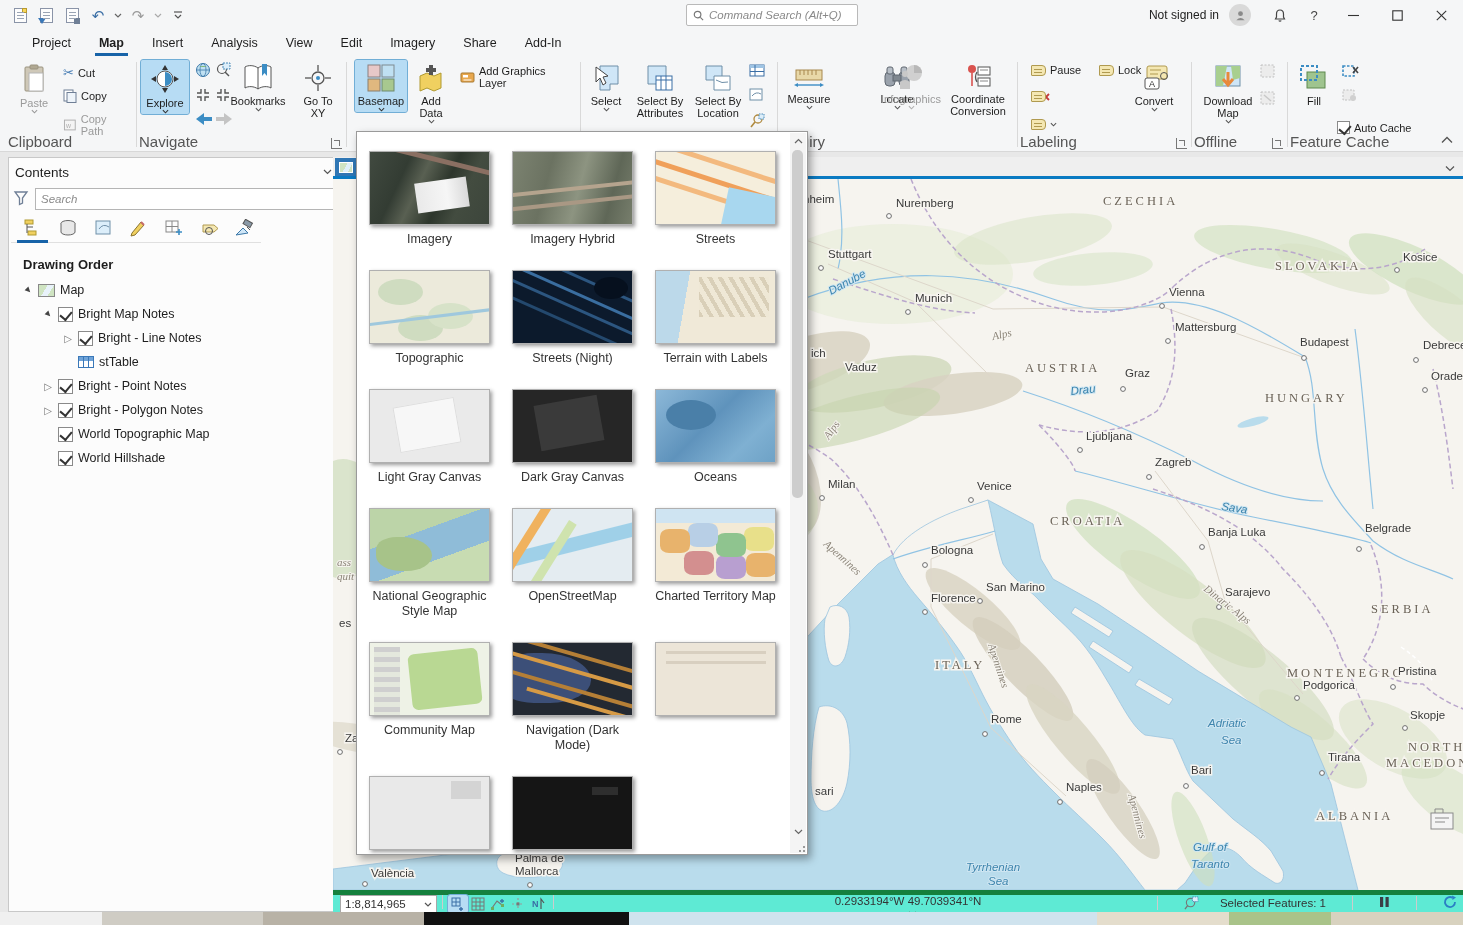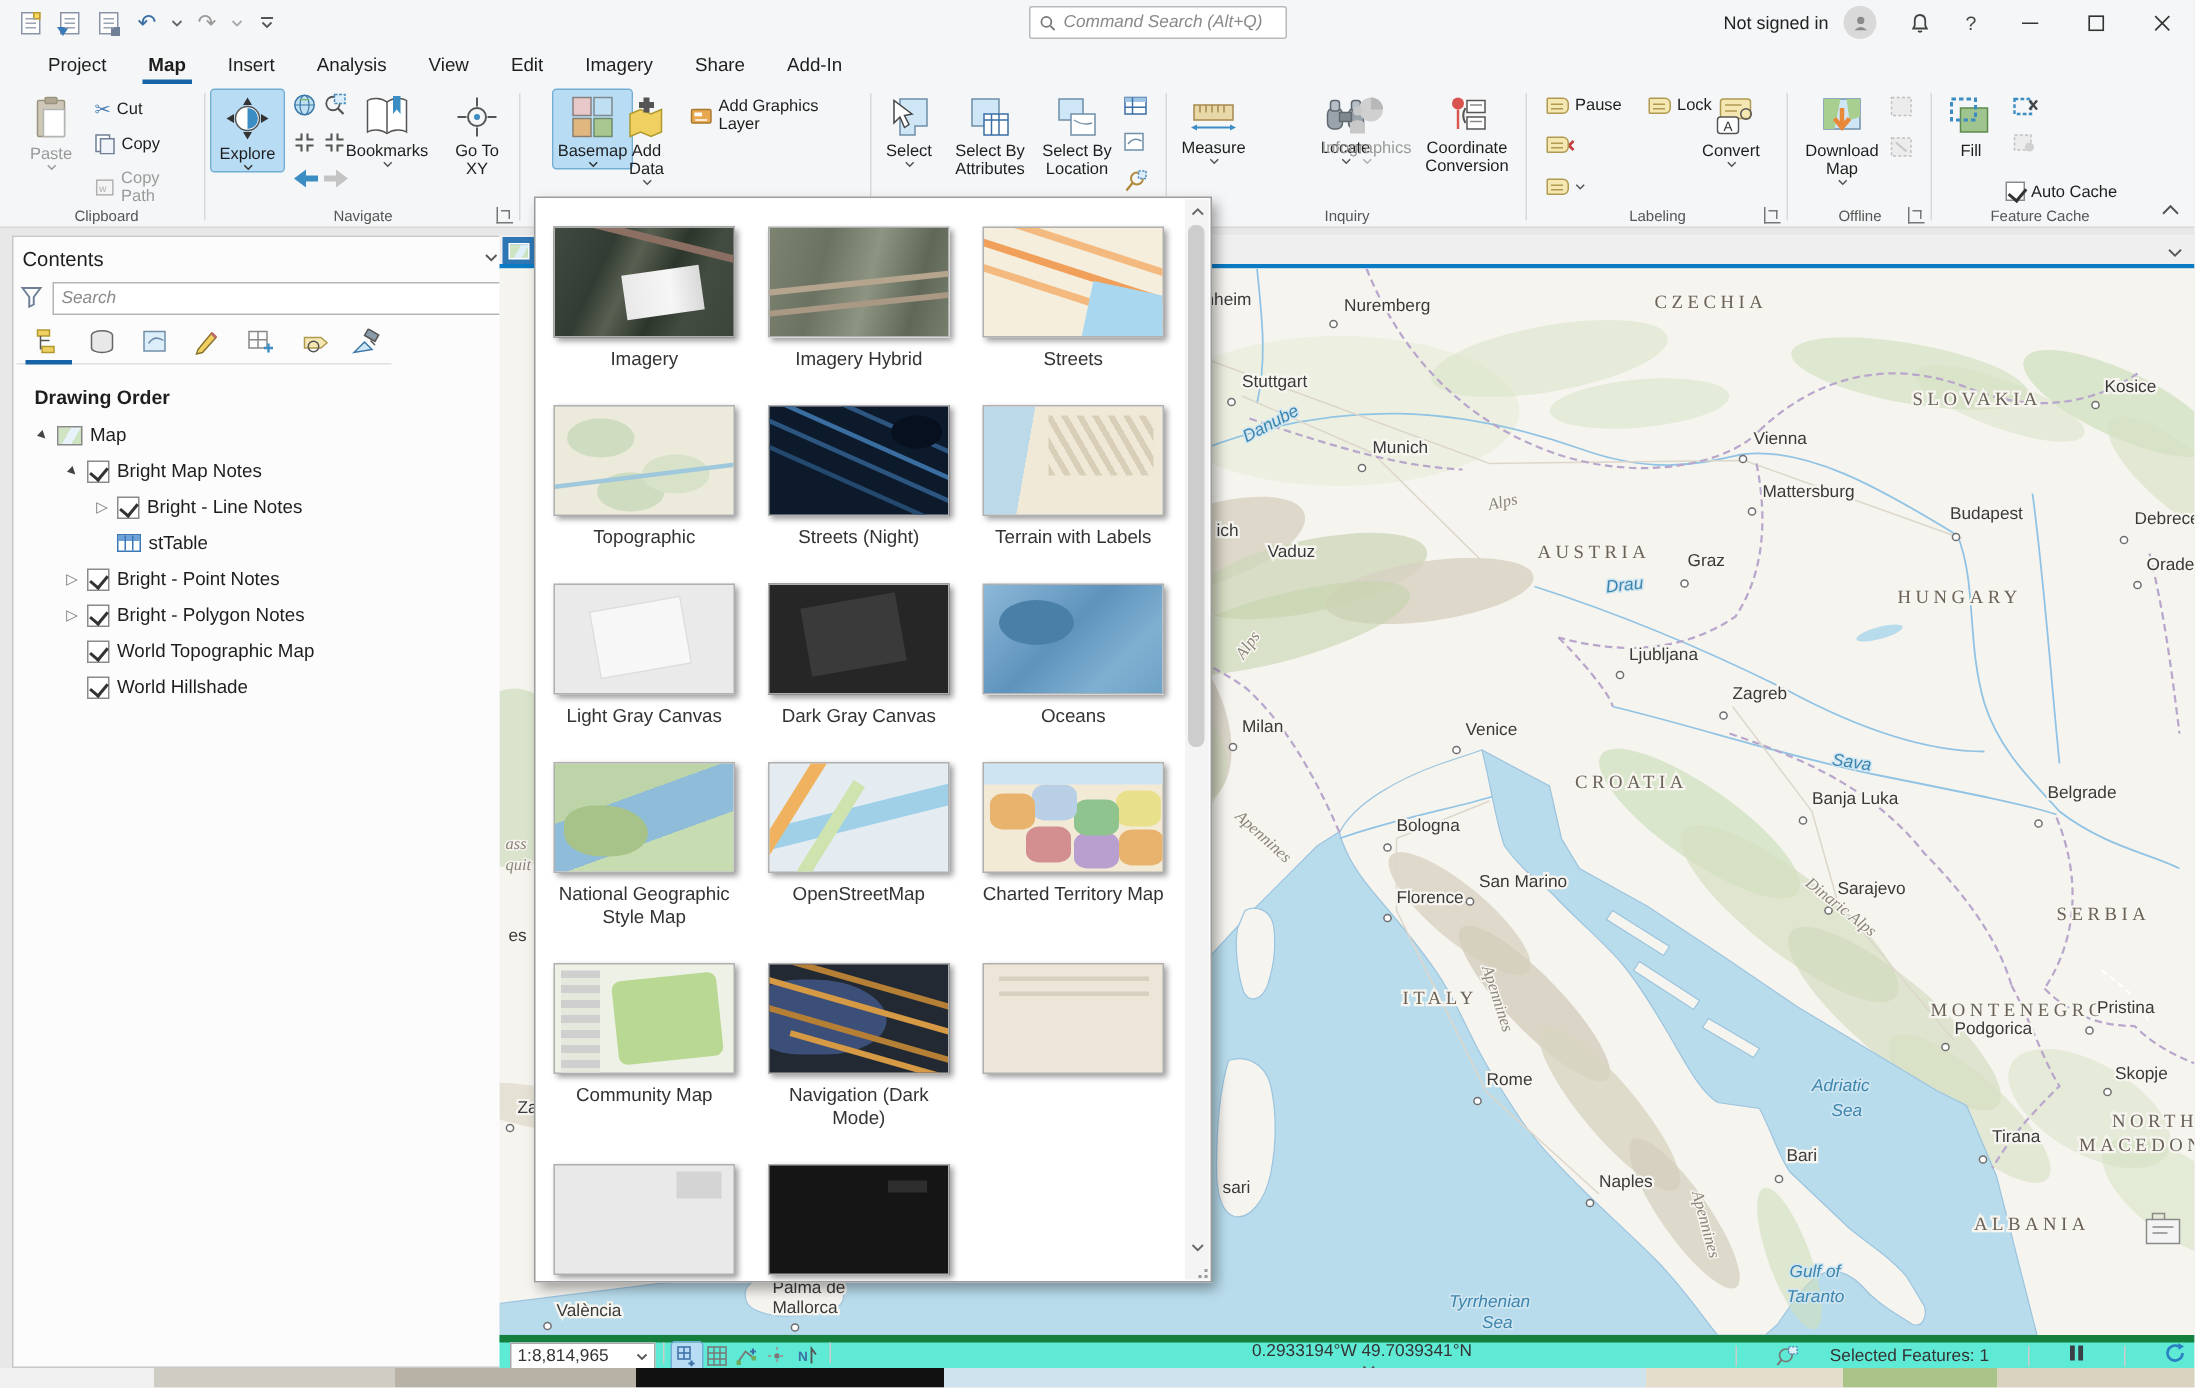--- a/index.html
+++ b/index.html
@@ -31,21 +31,21 @@
 
   
   .tabrow{position:absolute;left:0;top:30px;width:100%;height:26px;background:#f5f6f7;display:flex;align-items:flex-end;padding-left:18px;gap:0;}
   .rtab{padding:4px 14px 6px;font-size:12.5px;color:#1e1e1e;position:relative;cursor:default;}
   .rtab.active{font-weight:bold;}
   .rtab.active:after{content:"";position:absolute;left:10px;right:10px;bottom:0;height:3px;background:#1763a8;}
 
   
   .ribbon{position:absolute;left:0;top:56px;width:100%;height:96px;background:#f5f6f7;border-bottom:1px solid #d8d8d8;}
   .rgroup{position:absolute;top:0;height:96px;}
-  .glabel{position:absolute;bottom:2px;left:0;right:0;text-align:center;font-size:10px;color:#555;}
+  .glabel{position:absolute;bottom:2px;left:0;right:0;text-align:left;font-size:15px;color:#555;}
   .gdiv{position:absolute;top:6px;bottom:4px;width:1px;background:#d9d9d9;}
   .launcher{position:absolute;bottom:3px;right:3px;width:11px;height:11px;border-left:1px solid #777;border-bottom:1px solid #777;}
   .launcher:after{content:"";position:absolute;right:2px;top:2px;width:5px;height:5px;border-right:1px solid #777;border-top:1px solid #777;}
   .bb{position:absolute;width:48px;display:flex;flex-direction:column;align-items:center;padding-top:4px;border-radius:2px;}
   .bb .cap{font-size:11px;line-height:12px;text-align:center;color:#1e1e1e;margin-top:3px;white-space:pre-line;}
   .bb.hl{background:#b7dcf4;outline:1px solid #71aed6;}
   .bb.dis .cap{color:#9a9a9a;}
   .sb{display:flex;align-items:center;gap:4px;font-size:11px;color:#1e1e1e;padding:1px 3px;border-radius:2px;}
   .sb.dis{color:#9a9a9a;}
   .ic{display:block;}
@@ -361,21 +361,21 @@
             <line x1="21" y1="14" x2="27" y2="14" stroke="#555" stroke-width="1.3"></line>
           </svg>
         <span class="cap" style="width:40px;">Go To XY</span>
       </div>
       <div class="glabel">Navigate</div>
       <span class="launcher"></span>
     </div>
     <div class="gdiv" style="left:346px;"></div>
 
     <div class="rgroup" style="left:349px;width:230px;">
-      <div class="bb hl" style="left:20px;top:4px;width:52px;">
+      <div class="bb hl" style="left:6px;top:4px;width:52px;">
         <svg class="ic" width="28" height="28" viewBox="0 0 28 28">
             <rect x="1" y="1" width="12" height="12" fill="#e8c8c8" stroke="#8a7f7f"></rect>
             <rect x="15" y="1" width="12" height="12" fill="#bfe0f2" stroke="#7f8a8f"></rect>
             <rect x="1" y="15" width="12" height="12" fill="#e0b87f" stroke="#8a7f6f"></rect>
             <rect x="15" y="15" width="12" height="12" fill="#a8c88f" stroke="#6f8a6f"></rect>
           </svg>
         <span class="cap">Basemap</span>
         <svg class="vchev" viewBox="0 0 8 5">
             <polyline points="1,1 4,4 7,1" fill="none" stroke="#333" stroke-width="1.2"></polyline>
           </svg>

